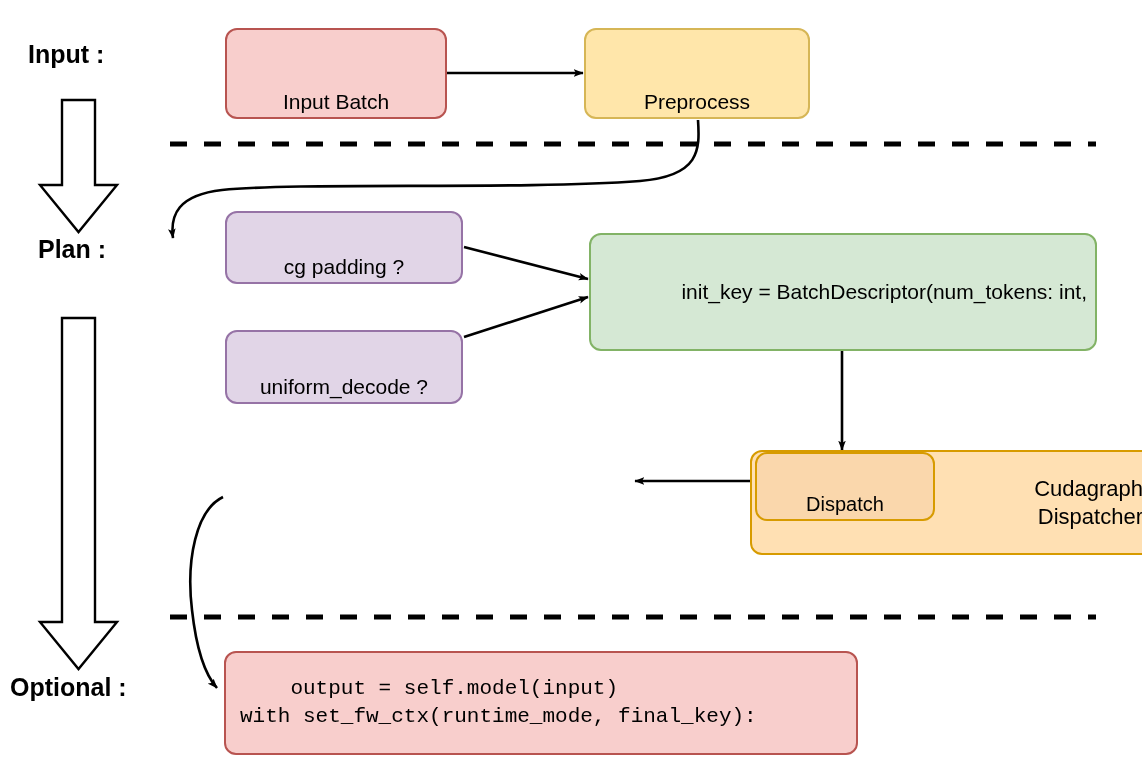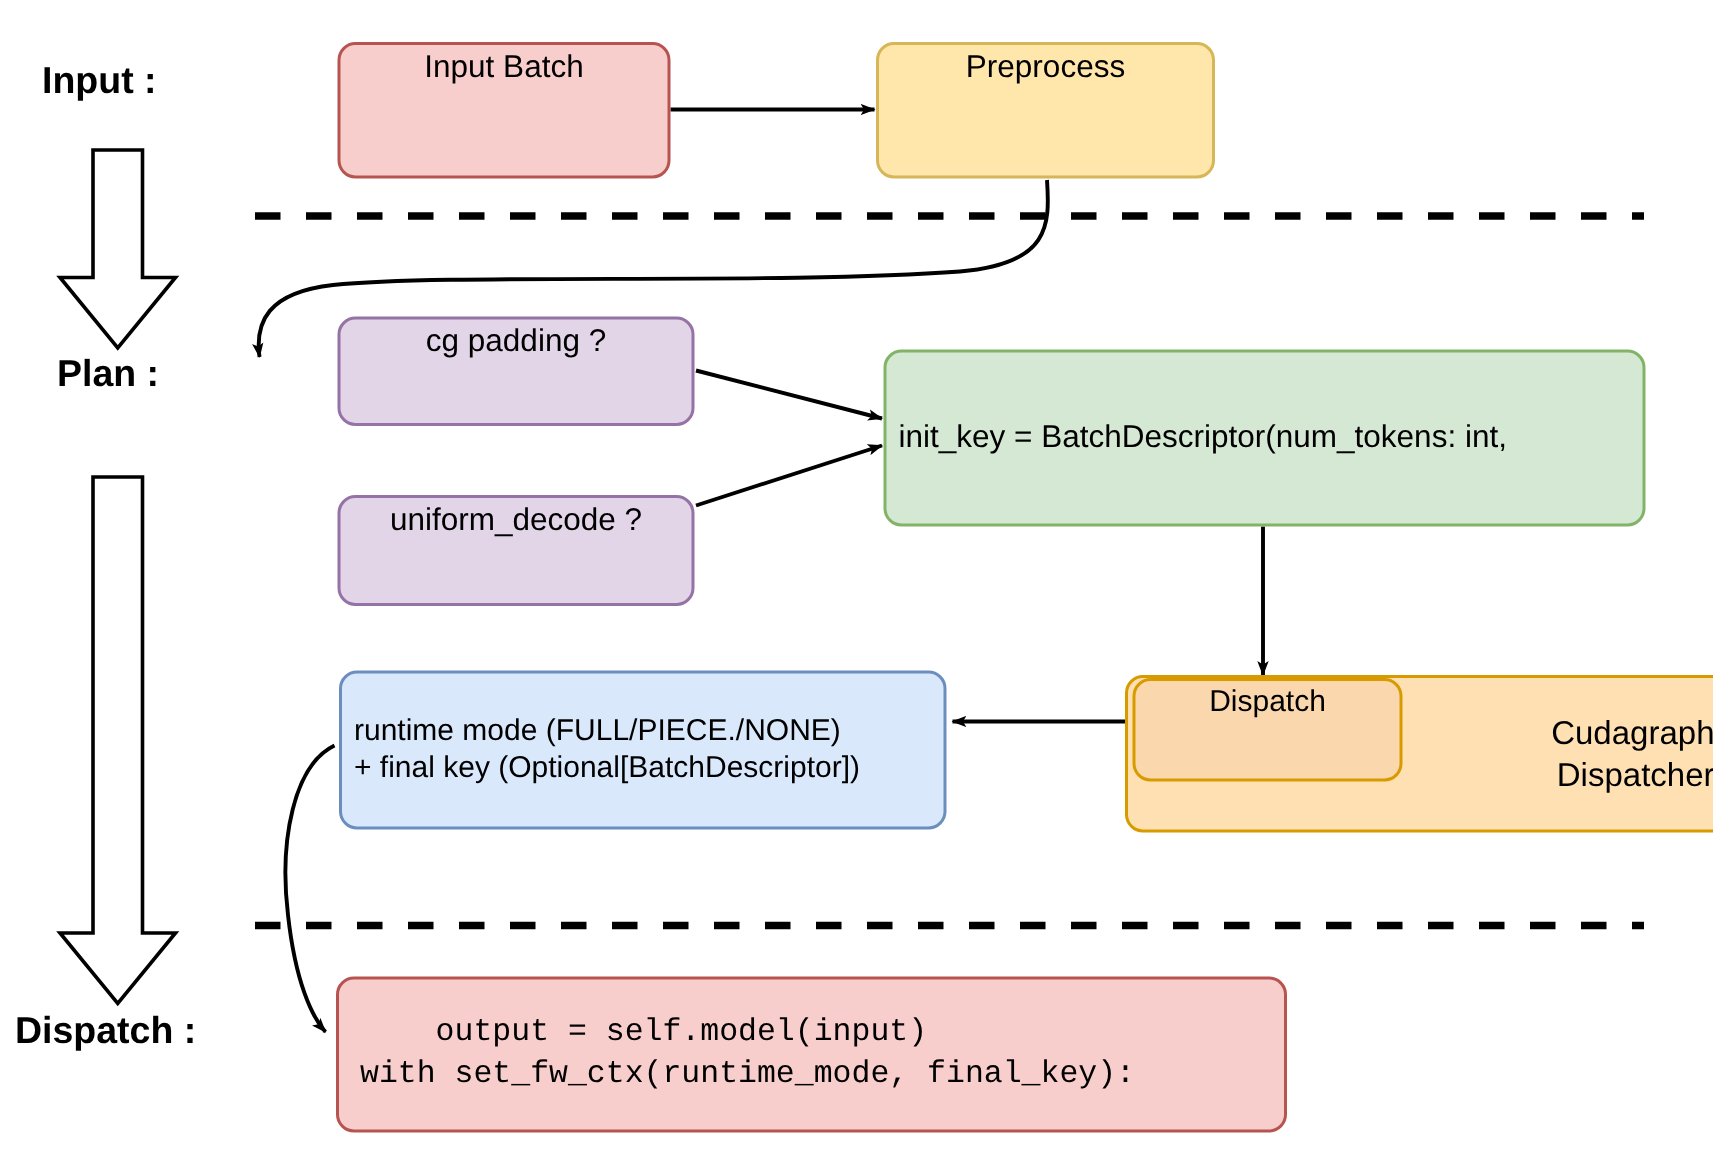--- a/index.html
+++ b/index.html
@@ -24,21 +24,21 @@
     letter-spacing:0px;
   }
   
   .node{
     position:absolute;
     box-sizing:border-box;
     border-width:2px;
     border-style:solid;
     border-radius:12px;
     display:flex;
-    align-items:flex-start;
+    align-items:flex-end;
     justify-content:center;
     text-align:center;
     color:#000000;
     font-size:21px;
     line-height:1.25;
     padding:2px 8px;
   }
   .node.red{    background:#f8cecc; border-color:#b85450; }
   .node.yellow{ background:#ffe6aa; border-color:#d6b656; }
   .node.purple{ background:#e1d5e7; border-color:#9673a6; }
@@ -107,21 +107,21 @@
     <path class="edge" marker-end="url(#ah)" d="M842,351 L842,450"></path>
 
     <path class="edge" marker-end="url(#ah)" d="M750,481 L635,481"></path>
 
     <path class="edge" marker-end="url(#ah)" d="M223,497 C196,510 186,560 192,610
              C197,655 208,678 217,688"></path>
   </svg>
 
   <div class="stage-label" style="left:28px; top:40px;">Input :</div>
   <div class="stage-label" style="left:38px; top:235px;">Plan :</div>
-  <div class="stage-label" style="left:10px; top:673px;">Dispatch :</div>
+  <div class="stage-label" style="left:10px; top:673px;">Optional :</div>
 
   <div class="node red" style="left:225px; top:28px; width:222px; height:91px;">
     <span>Input Batch</span>
   </div>
 
   <div class="node yellow" style="left:584px; top:28px; width:226px; height:91px;">
     <span>Preprocess</span>
   </div>
 
   <div class="node purple" style="left:225px; top:211px; width:238px; height:73px;">
@@ -139,25 +139,20 @@
   <div class="node orange-outer dispatcher-outer" style="left:750px; top:450px; width:413px; height:105px; flex-direction:column;
               align-items:flex-end; justify-content:center; padding-right:18px;">
     <span>Cudagraph</span>
     <span>Dispatcher</span>
   </div>
 
   <div class="node orange-inner" style="left:755px; top:452px; width:180px; height:69px; font-size:20px;">
     <span>Dispatch</span>
   </div>
 
-  <div class="node blue" style="left:226px; top:447px; width:405px; height:106px; flex-direction:column;
-              font-size:20px;">
-    <span>runtime mode (FULL/PIECE./NONE)</span>
-    <span>+ final key (Optional[BatchDescriptor])</span>
-  </div>
 
   <div class="node red code" style="left:224px; top:651px; width:634px; height:104px; flex-direction:column;
               align-items:flex-start; justify-content:center;">
     <span>    output = self.model(input)</span>
     <span>with set_fw_ctx(runtime_mode, final_key):</span>
   </div>
 
 </div>
 
 </body></html>

